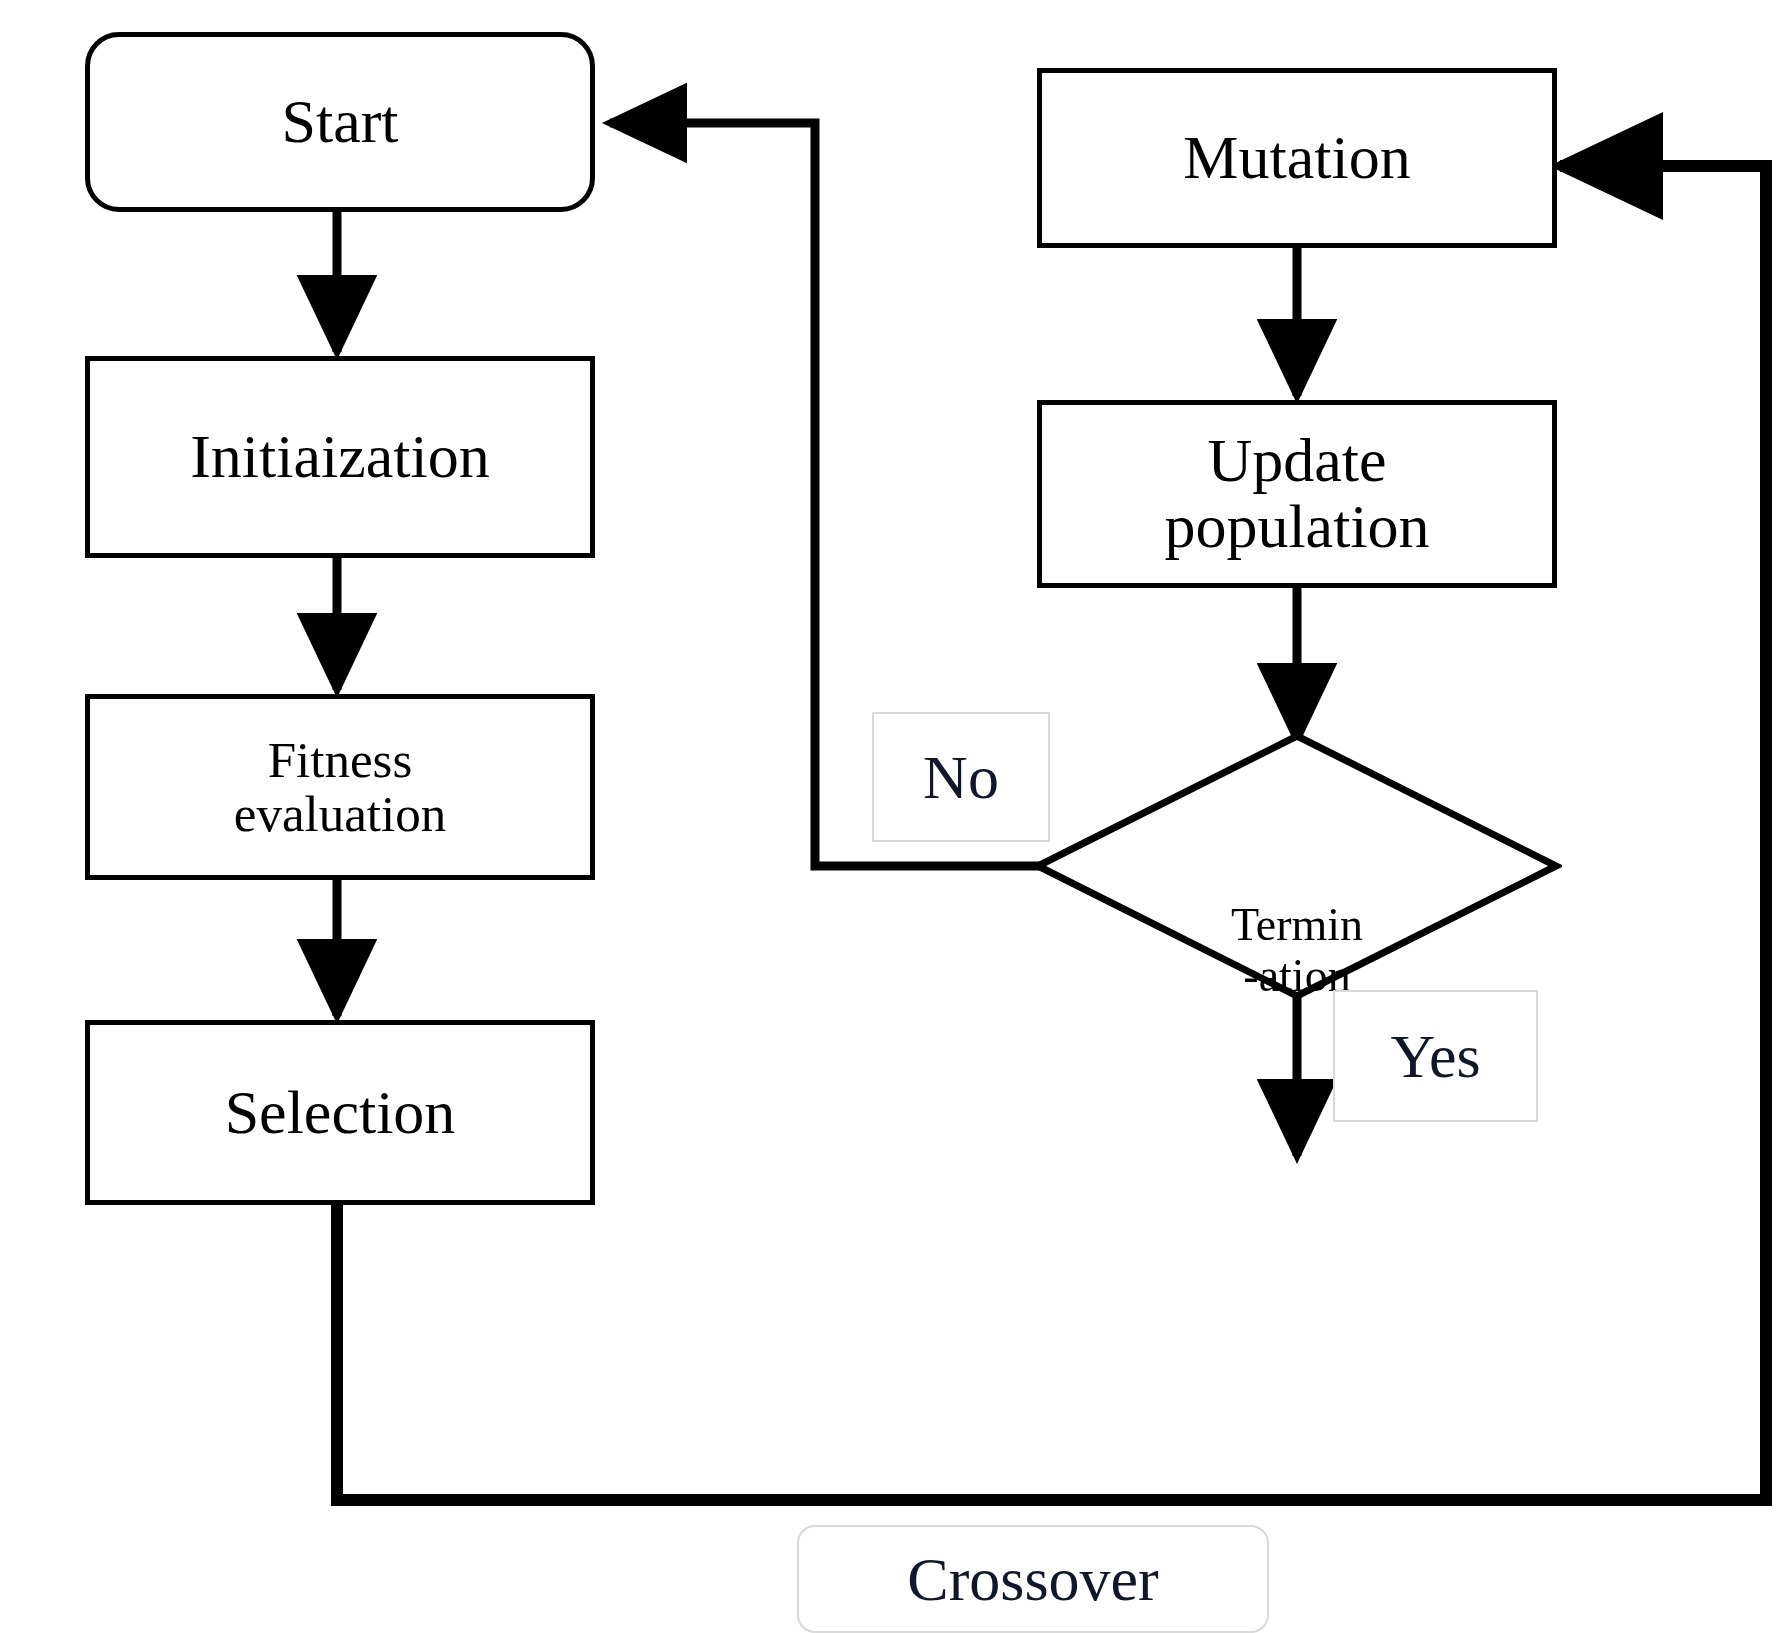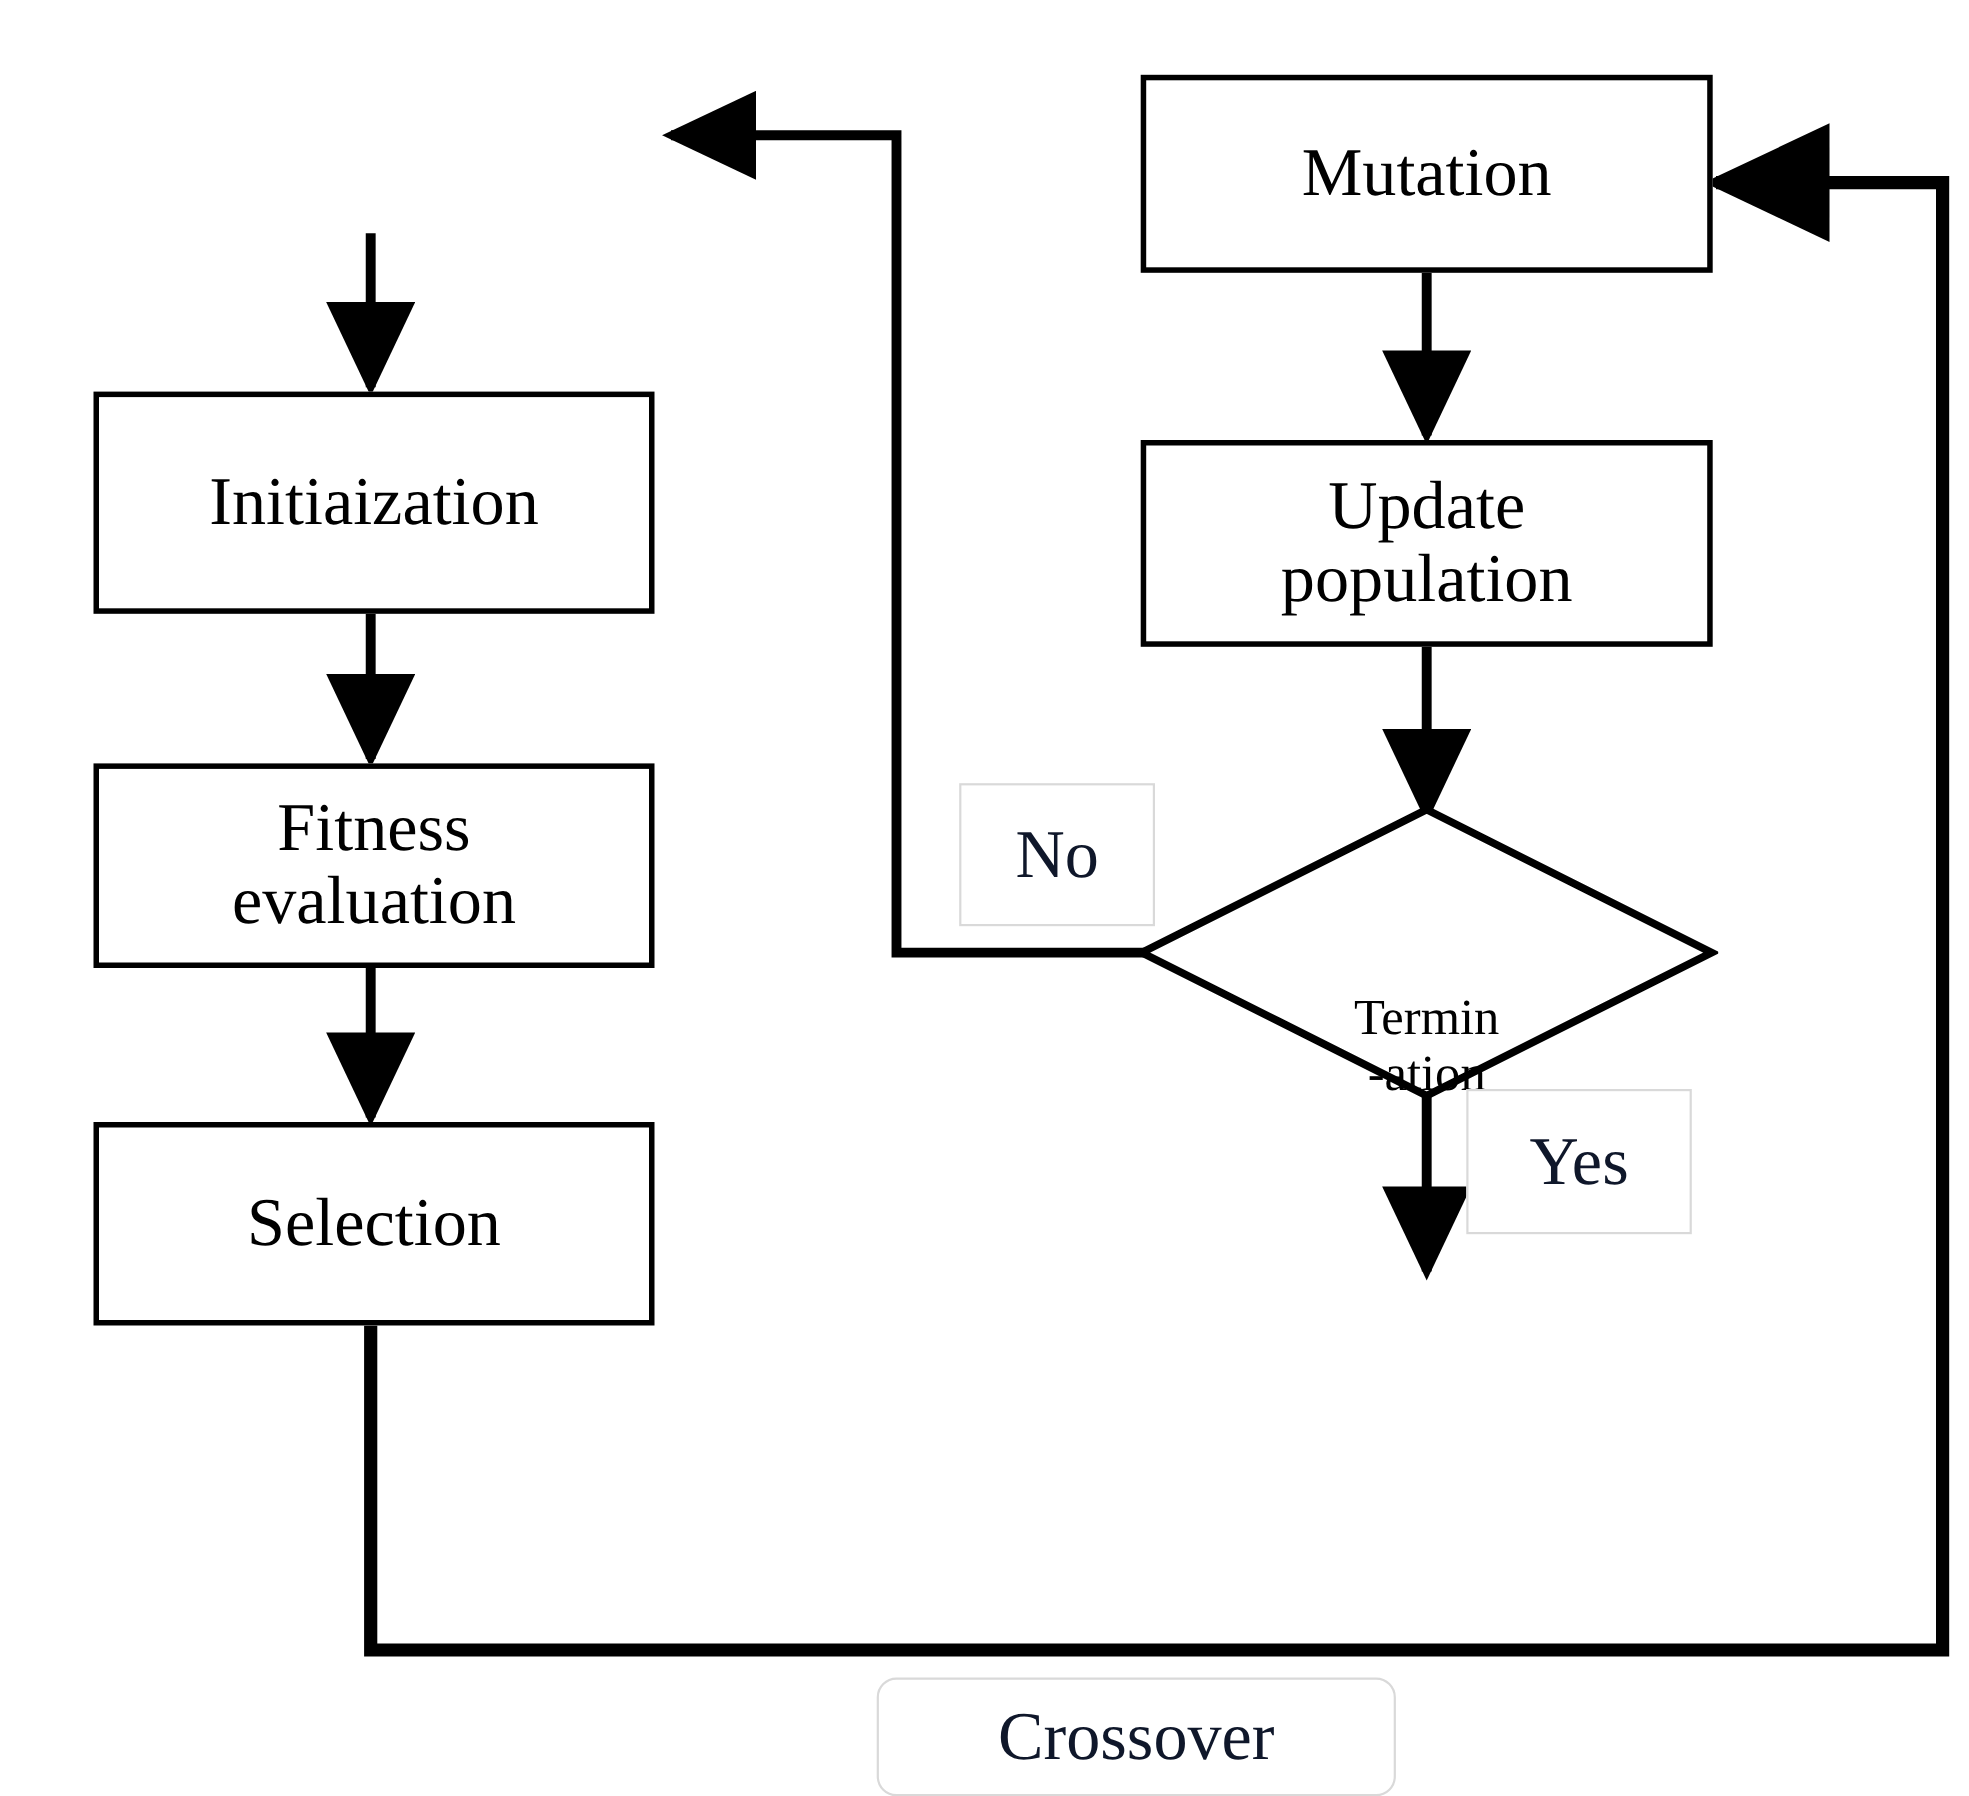--- a/index.html
+++ b/index.html
@@ -94,26 +94,29 @@
       <line x1="1297" y1="248" x2="1297" y2="396" stroke-width="9" marker-end="url(#ah)"></line>
 
       <line x1="1297" y1="588" x2="1297" y2="740" stroke-width="9" marker-end="url(#ah)"></line>
 
       <line x1="1297" y1="990" x2="1297" y2="1156" stroke-width="9" marker-end="url(#ah)"></line>
 
       <path d="M 1042 866 L 815 866 L 815 123 L 610 123" stroke-width="9" marker-end="url(#ah)"></path>
     </g>
   </svg>
 
+  <div class="node terminal" style="left:85px; top:32px; width:510px; height:180px; font-size:62px;">
+    <span class="txt">Start</span>
+  </div>
 
   <div class="node" style="left:85px; top:356px; width:510px; height:202px; font-size:62px;">
     <span class="txt">Initiaization</span>
   </div>
 
-  <div class="node" style="left:85px; top:694px; width:510px; height:186px; font-size:62px;">
+  <div class="node" style="left:85px; top:694px; width:510px; height:186px; font-size:51px;">
     <span class="txt">Fitness
 evaluation</span>
   </div>
 
   <div class="node" style="left:85px; top:1020px; width:510px; height:185px; font-size:62px;">
     <span class="txt">Selection</span>
   </div>
 
   <div class="node" style="left:1037px; top:68px; width:520px; height:180px; font-size:62px;">
     <span class="txt">Mutation</span>

